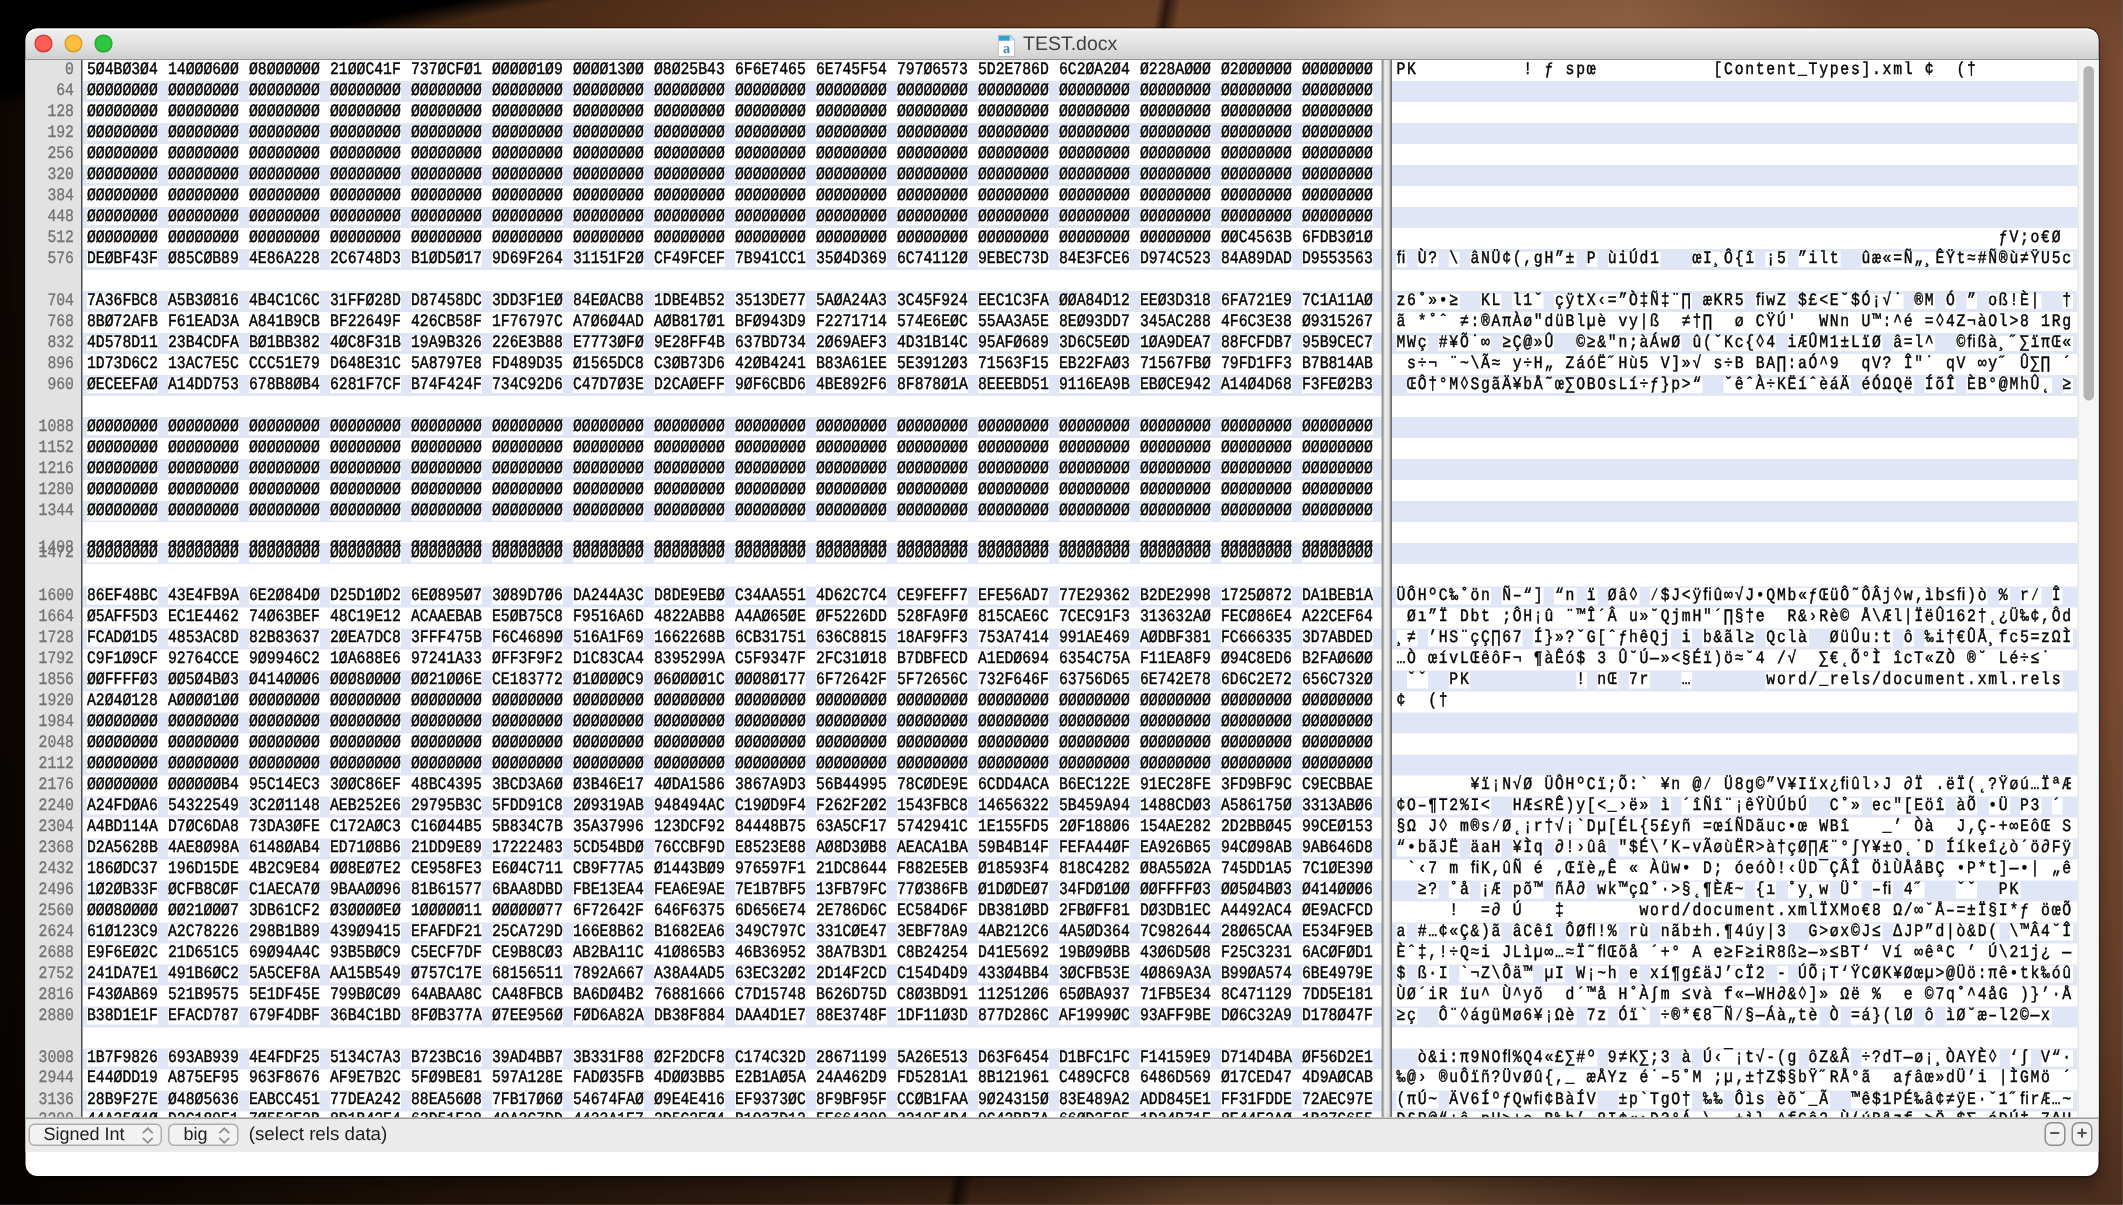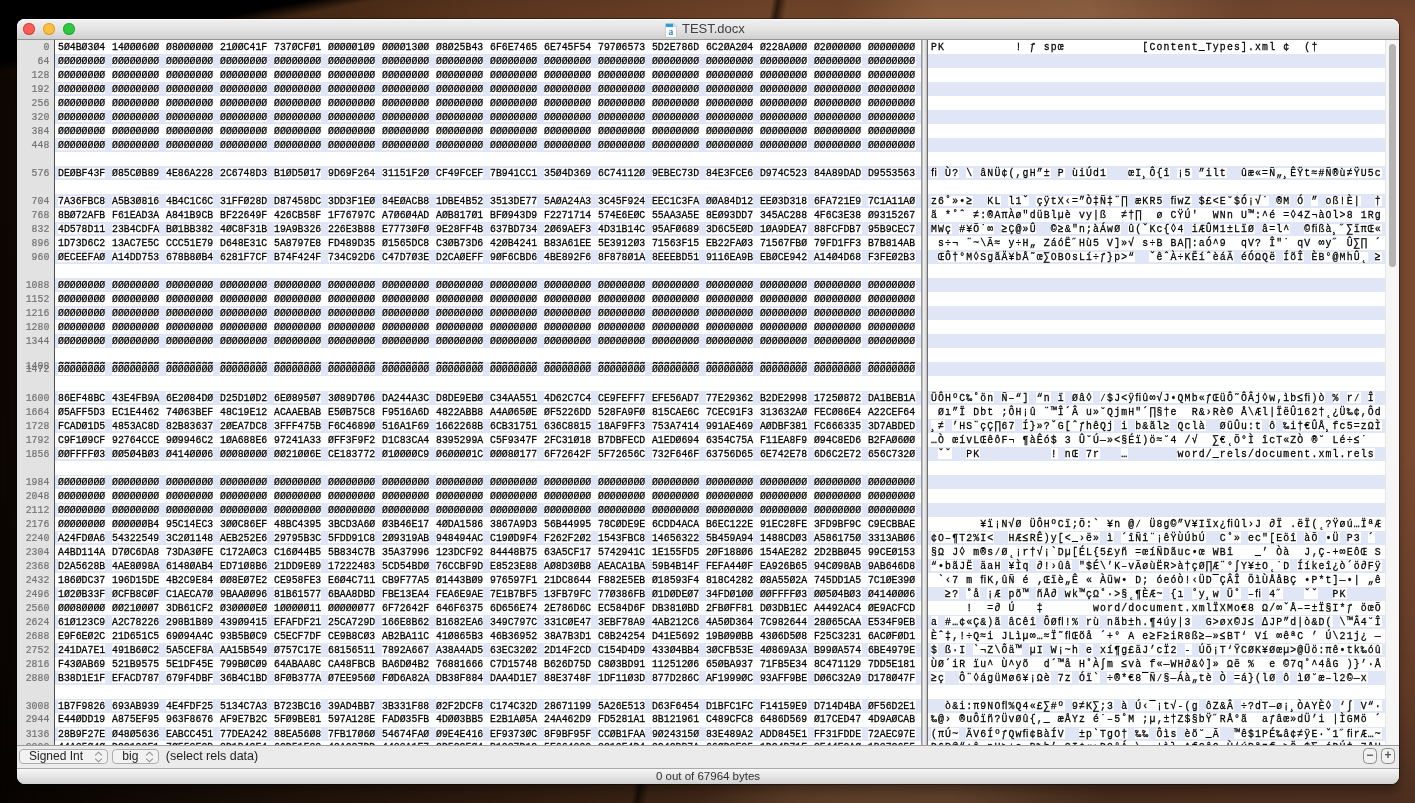--- a/index.html
+++ b/index.html
@@ -110,38 +110,40 @@
         <div id="sbthumb"></div>
       </div>
 <div class="row" style="top:0.00px"><span class="off">0</span><span class="hx">5Ø4BØ3Ø4 14ØØØ6ØØ Ø8ØØØØØØ 21ØØC41F 737ØCFØ1 ØØØØØ1Ø9 ØØØØ13ØØ Ø8Ø25B43 6F6E7465 6E745F54 797Ø6573 5D2E786D 6C2ØA2Ø4 Ø228AØØØ Ø2ØØØØØØ ØØØØØØØØ</span><span class="as">PK          ! ƒ spœ           [Content_Types].xml ¢  (†</span></div>
 <div class="row" style="top:14.02px"><b class="hb"></b><span class="off">64</span><span class="hx">ØØØØØØØØ ØØØØØØØØ ØØØØØØØØ ØØØØØØØØ ØØØØØØØØ ØØØØØØØØ ØØØØØØØØ ØØØØØØØØ ØØØØØØØØ ØØØØØØØØ ØØØØØØØØ ØØØØØØØØ ØØØØØØØØ ØØØØØØØØ ØØØØØØØØ ØØØØØØØØ</span><span class="as"></span></div>
 <div class="row" style="top:28.04px"><span class="off">128</span><span class="hx">ØØØØØØØØ ØØØØØØØØ ØØØØØØØØ ØØØØØØØØ ØØØØØØØØ ØØØØØØØØ ØØØØØØØØ ØØØØØØØØ ØØØØØØØØ ØØØØØØØØ ØØØØØØØØ ØØØØØØØØ ØØØØØØØØ ØØØØØØØØ ØØØØØØØØ ØØØØØØØØ</span><span class="as"></span></div>
 <div class="row" style="top:42.06px"><b class="hb"></b><span class="off">192</span><span class="hx">ØØØØØØØØ ØØØØØØØØ ØØØØØØØØ ØØØØØØØØ ØØØØØØØØ ØØØØØØØØ ØØØØØØØØ ØØØØØØØØ ØØØØØØØØ ØØØØØØØØ ØØØØØØØØ ØØØØØØØØ ØØØØØØØØ ØØØØØØØØ ØØØØØØØØ ØØØØØØØØ</span><span class="as"></span></div>
 <div class="row" style="top:56.08px"><span class="off">256</span><span class="hx">ØØØØØØØØ ØØØØØØØØ ØØØØØØØØ ØØØØØØØØ ØØØØØØØØ ØØØØØØØØ ØØØØØØØØ ØØØØØØØØ ØØØØØØØØ ØØØØØØØØ ØØØØØØØØ ØØØØØØØØ ØØØØØØØØ ØØØØØØØØ ØØØØØØØØ ØØØØØØØØ</span><span class="as"></span></div>
 <div class="row" style="top:70.10px"><b class="hb"></b><span class="off">320</span><span class="hx">ØØØØØØØØ ØØØØØØØØ ØØØØØØØØ ØØØØØØØØ ØØØØØØØØ ØØØØØØØØ ØØØØØØØØ ØØØØØØØØ ØØØØØØØØ ØØØØØØØØ ØØØØØØØØ ØØØØØØØØ ØØØØØØØØ ØØØØØØØØ ØØØØØØØØ ØØØØØØØØ</span><span class="as"></span></div>
 <div class="row" style="top:84.12px"><span class="off">384</span><span class="hx">ØØØØØØØØ ØØØØØØØØ ØØØØØØØØ ØØØØØØØØ ØØØØØØØØ ØØØØØØØØ ØØØØØØØØ ØØØØØØØØ ØØØØØØØØ ØØØØØØØØ ØØØØØØØØ ØØØØØØØØ ØØØØØØØØ ØØØØØØØØ ØØØØØØØØ ØØØØØØØØ</span><span class="as"></span></div>
 <div class="row" style="top:98.14px"><b class="hb"></b><span class="off">448</span><span class="hx">ØØØØØØØØ ØØØØØØØØ ØØØØØØØØ ØØØØØØØØ ØØØØØØØØ ØØØØØØØØ ØØØØØØØØ ØØØØØØØØ ØØØØØØØØ ØØØØØØØØ ØØØØØØØØ ØØØØØØØØ ØØØØØØØØ ØØØØØØØØ ØØØØØØØØ ØØØØØØØØ</span><span class="as"></span></div>
+<div class="row" style="top:112.16px"><span class="off">512</span><span class="hx">ØØØØØØØØ ØØØØØØØØ ØØØØØØØØ ØØØØØØØØ ØØØØØØØØ ØØØØØØØØ ØØØØØØØØ ØØØØØØØØ ØØØØØØØØ ØØØØØØØØ ØØØØØØØØ ØØØØØØØØ ØØØØØØØØ ØØØØØØØØ ØØC4563B 6FDB3Ø1Ø</span><span class="as">                                                         ƒV;o€Ø</span></div>
 <div class="row" style="top:126.18px"><b class="hb"></b><b class="ab" style="left:913.70px;width:7.05px"></b><b class="ab" style="left:927.80px;width:14.10px"></b><b class="ab" style="left:948.95px;width:7.05px"></b><b class="ab" style="left:963.05px;width:70.50px"></b><b class="ab" style="left:1040.60px;width:7.05px"></b><b class="ab" style="left:1054.70px;width:35.25px"></b><b class="ab" style="left:1111.10px;width:42.30px"></b><b class="ab" style="left:1160.45px;width:14.10px"></b><b class="ab" style="left:1181.60px;width:28.20px"></b><b class="ab" style="left:1223.90px;width:141.00px"></b><span class="off">576</span><span class="hx">DEØBF43F Ø85CØB89 4E86A228 2C6748D3 B1ØD5Ø17 9D69F264 31151F2Ø CF49FCEF 7B941CC1 35Ø4D369 6C74112Ø 9EBEC73D 84E3FCE6 D974C523 84A89DAD D9553563</span><span class="as">ﬁ Ù? \ âNÜ¢(,gH”± P ùiÚd1   œI¸Ô{î ¡5 ”ilt  ûæ«=Ñ„¸ÊŸt≈#Ñ®ù≠ŸU5c</span></div>
 <div class="row" style="top:154.22px"><b class="hb"></b><b class="ab" style="left:913.70px;width:42.30px"></b><b class="ab" style="left:970.10px;width:14.10px"></b><b class="ab" style="left:991.25px;width:21.15px"></b><b class="ab" style="left:1019.45px;width:91.65px"></b><b class="ab" style="left:1118.15px;width:28.20px"></b><b class="ab" style="left:1153.40px;width:21.15px"></b><b class="ab" style="left:1181.60px;width:70.50px"></b><b class="ab" style="left:1259.15px;width:14.10px"></b><b class="ab" style="left:1280.30px;width:7.05px"></b><b class="ab" style="left:1294.40px;width:7.05px"></b><b class="ab" style="left:1308.50px;width:35.25px"></b><b class="ab" style="left:1357.85px;width:7.05px"></b><span class="off">704</span><span class="hx">7A36FBC8 A5B3Ø816 4B4C1C6C 31FFØ28D D87458DC 3DD3F1EØ 84EØACB8 1DBE4B52 3513DE77 5AØA24A3 3C45F924 EEC1C3FA ØØA84D12 EEØ3D318 6FA721E9 7C1A11AØ</span><span class="as">z6˚»•≥  KL l1ˇ çÿtX‹=”Ò‡Ñ‡¨∏ æKR5 ﬁwZ $£&lt;E˘$Ó¡√˙ ®M Ó ” oß!È|  †</span></div>
 <div class="row" style="top:168.24px"><span class="off">768</span><span class="hx">8BØ72AFB F61EAD3A A841B9CB BF22649F 426CB58F 1F76797C A7Ø6Ø4AD AØB817Ø1 BFØ943D9 F2271714 574E6EØC 55AA3A5E 8EØ93DD7 345AC288 4F6C3E38 Ø9315267</span><span class="as">ã *˚ˆ ≠:®AπÀø"düBlµè vy|ß  ≠†∏  ø CŸÚ'  WNn U™:^é =◊4Z¬àOl&gt;8 1Rg</span></div>
 <div class="row" style="top:182.26px"><b class="hb"></b><b class="ab" style="left:913.70px;width:21.15px"></b><b class="ab" style="left:941.90px;width:35.25px"></b><b class="ab" style="left:984.20px;width:35.25px"></b><b class="ab" style="left:1033.55px;width:70.50px"></b><b class="ab" style="left:1111.10px;width:56.40px"></b><b class="ab" style="left:1174.55px;width:63.45px"></b><b class="ab" style="left:1245.05px;width:28.20px"></b><b class="ab" style="left:1287.35px;width:77.55px"></b><span class="off">832</span><span class="hx">4D578D11 23B4CDFA BØ1BB382 4ØC8F31B 19A9B326 226E3B88 E7773ØFØ 9E28FF4B 637BD734 2Ø69AEF3 4D31B14C 95AFØ689 3D6C5EØD 1ØA9DEA7 88FCFDB7 95B9CEC7</span><span class="as">MWç #¥Õ˙∞ ≥Ç@»Û  ©≥&amp;"n;àÁwØ û(ˇKc{◊4 iÆÛM1±LïØ â=l^  ©ﬁßà¸˝∑ïπŒ«</span></div>
 <div class="row" style="top:196.28px"><span class="off">896</span><span class="hx">1D73D6C2 13AC7E5C CCC51E79 D648E31C 5A8797E8 FD489D35 Ø1565DC8 C3ØB73D6 42ØB4241 B83A61EE 5E3912Ø3 71563F15 EB22FAØ3 71567FBØ 79FD1FF3 B7B814AB</span><span class="as"> s÷¬ ¨~\Ã≈ y÷H„ ZáóË˝Hù5 V]»√ s÷B BA∏:aÓ^9  qV? Î"˙ qV ∞y˝ Û∑∏ ´</span></div>
 <div class="row" style="top:210.30px"><b class="hb"></b><b class="ab" style="left:920.75px;width:197.40px"></b><b class="ab" style="left:1132.25px;width:84.60px"></b><b class="ab" style="left:1223.90px;width:35.25px"></b><b class="ab" style="left:1266.20px;width:21.15px"></b><b class="ab" style="left:1294.40px;width:56.40px"></b><b class="ab" style="left:1357.85px;width:7.05px"></b><span class="off">960</span><span class="hx">ØECEEFAØ A14DD753 678B8ØB4 6281F7CF B74F424F 734C92D6 C47D7Ø3E D2CAØEFF 9ØF6CBD6 4BE892F6 8F878Ø1A 8EEEBD51 9116EA9B EBØCE942 A14Ø4D68 F3FEØ2B3</span><span class="as"> ŒÔ†°M◊SgãÄ¥bÅ˜œ∑OBOsLí÷ƒ}p&gt;“  ˇêˆÀ÷KËíˆèáÄ éÓΩQë ÍõÎ ÈB°@MhÛ˛ ≥</span></div>
 <div class="row" style="top:238.34px"><b class="hb"></b><span class="off">1088</span><span class="hx">ØØØØØØØØ ØØØØØØØØ ØØØØØØØØ ØØØØØØØØ ØØØØØØØØ ØØØØØØØØ ØØØØØØØØ ØØØØØØØØ ØØØØØØØØ ØØØØØØØØ ØØØØØØØØ ØØØØØØØØ ØØØØØØØØ ØØØØØØØØ ØØØØØØØØ ØØØØØØØØ</span><span class="as"></span></div>
 <div class="row" style="top:252.36px"><span class="off">1152</span><span class="hx">ØØØØØØØØ ØØØØØØØØ ØØØØØØØØ ØØØØØØØØ ØØØØØØØØ ØØØØØØØØ ØØØØØØØØ ØØØØØØØØ ØØØØØØØØ ØØØØØØØØ ØØØØØØØØ ØØØØØØØØ ØØØØØØØØ ØØØØØØØØ ØØØØØØØØ ØØØØØØØØ</span><span class="as"></span></div>
 <div class="row" style="top:266.38px"><b class="hb"></b><span class="off">1216</span><span class="hx">ØØØØØØØØ ØØØØØØØØ ØØØØØØØØ ØØØØØØØØ ØØØØØØØØ ØØØØØØØØ ØØØØØØØØ ØØØØØØØØ ØØØØØØØØ ØØØØØØØØ ØØØØØØØØ ØØØØØØØØ ØØØØØØØØ ØØØØØØØØ ØØØØØØØØ ØØØØØØØØ</span><span class="as"></span></div>
 <div class="row" style="top:280.40px"><span class="off">1280</span><span class="hx">ØØØØØØØØ ØØØØØØØØ ØØØØØØØØ ØØØØØØØØ ØØØØØØØØ ØØØØØØØØ ØØØØØØØØ ØØØØØØØØ ØØØØØØØØ ØØØØØØØØ ØØØØØØØØ ØØØØØØØØ ØØØØØØØØ ØØØØØØØØ ØØØØØØØØ ØØØØØØØØ</span><span class="as"></span></div>
 <div class="row" style="top:294.42px"><b class="hb"></b><span class="off">1344</span><span class="hx">ØØØØØØØØ ØØØØØØØØ ØØØØØØØØ ØØØØØØØØ ØØØØØØØØ ØØØØØØØØ ØØØØØØØØ ØØØØØØØØ ØØØØØØØØ ØØØØØØØØ ØØØØØØØØ ØØØØØØØØ ØØØØØØØØ ØØØØØØØØ ØØØØØØØØ ØØØØØØØØ</span><span class="as"></span></div>
 <div class="row" style="top:319px"><span class="off">1408</span><span class="hx">ØØØØØØØØ ØØØØØØØØ ØØØØØØØØ ØØØØØØØØ ØØØØØØØØ ØØØØØØØØ ØØØØØØØØ ØØØØØØØØ ØØØØØØØØ ØØØØØØØØ ØØØØØØØØ ØØØØØØØØ ØØØØØØØØ ØØØØØØØØ ØØØØØØØØ ØØØØØØØØ</span><span class="as"></span></div>
 <div class="row" style="top:322.46px"><b class="hb"></b><span class="off">1472</span><span class="hx">ØØØØØØØØ ØØØØØØØØ ØØØØØØØØ ØØØØØØØØ ØØØØØØØØ ØØØØØØØØ ØØØØØØØØ ØØØØØØØØ ØØØØØØØØ ØØØØØØØØ ØØØØØØØØ ØØØØØØØØ ØØØØØØØØ ØØØØØØØØ ØØØØØØØØ ØØØØØØØØ</span><span class="as"></span></div>
 <div class="row" style="top:350.50px"><b class="hb"></b><b class="ab" style="left:913.70px;width:63.45px"></b><b class="ab" style="left:984.20px;width:28.20px"></b><b class="ab" style="left:1019.45px;width:14.10px"></b><b class="ab" style="left:1040.60px;width:7.05px"></b><b class="ab" style="left:1054.70px;width:21.15px"></b><b class="ab" style="left:1082.90px;width:225.60px"></b><b class="ab" style="left:1315.55px;width:7.05px"></b><b class="ab" style="left:1329.65px;width:14.10px"></b><b class="ab" style="left:1350.80px;width:7.05px"></b><span class="off">1600</span><span class="hx">86EF48BC 43E4FB9A 6E2Ø84DØ D25D1ØD2 6EØ895Ø7 3Ø89D7Ø6 DA244A3C D8DE9EBØ C34AA551 4D62C7C4 CE9FEFF7 EFE56AD7 77E29362 B2DE2998 1725Ø872 DA1BEB1A</span><span class="as">ÜÔHºC‰˚ön Ñ–“] “n ï Øâ◊ ⁄$J&lt;ÿﬁû∞√J•QMb«ƒŒüÔ˜ÔÂj◊w‚ìb≤ﬁ)ò % r⁄ Î</span></div>
 <div class="row" style="top:364.52px"><span class="off">1664</span><span class="hx">Ø5AFF5D3 EC1E4462 74Ø63BEF 48C19E12 ACAAEBAB E5ØB75C8 F9516A6D 4822ABB8 A4AØ65ØE ØF5226DD 528FA9FØ 815CAE6C 7CEC91F3 313632AØ FECØ86E4 A22CEF64</span><span class="as"> Øı”Ï Dbt ;ÔH¡û ¨™Î´Â u»˘QjmH"´∏§†e  R&amp;›Rè© Å\Æl|ÏëÛ162†˛¿Ü‰¢,Ôd</span></div>
 <div class="row" style="top:378.54px"><b class="hb"></b><b class="ab" style="left:913.70px;width:14.10px"></b><b class="ab" style="left:934.85px;width:63.45px"></b><b class="ab" style="left:1005.35px;width:91.65px"></b><b class="ab" style="left:1104.05px;width:7.05px"></b><b class="ab" style="left:1118.15px;width:35.25px"></b><b class="ab" style="left:1160.45px;width:28.20px"></b><b class="ab" style="left:1202.75px;width:42.30px"></b><b class="ab" style="left:1252.10px;width:7.05px"></b><b class="ab" style="left:1266.20px;width:98.70px"></b><span class="off">1728</span><span class="hx">FCADØ1D5 4853AC8D 82B83637 2ØEA7DC8 3FFF475B F6C4689Ø 516A1F69 1662268B 6CB31751 636C8815 18AF9FF3 753A7414 991AE469 AØDBF381 FC666335 3D7ABDED</span><span class="as">¸≠ ’HS¨çÇ∏67 Í}»?ˇG[ˆƒhêQj i b&amp;ãl≥ Qclà  ØüÛu:t ô ‰i†€ÛÅ¸fc5=zΩÌ</span></div>
 <div class="row" style="top:392.56px"><span class="off">1792</span><span class="hx">C9F1Ø9CF 92764CCE 9Ø9946C2 1ØA688E6 97241A33 ØFF3F9F2 D1C83CA4 8395299A C5F9347F 2FC31Ø18 B7DBFECD A1EDØ694 6354C75A F11EA8F9 Ø94C8ED6 B2FAØ6ØØ</span><span class="as">…Ò œívLŒêôF¬ ¶àÊó$ 3 Û˘Ú—»&lt;§Éï)ö≈˘4 /√  ∑€˛Õ°Ì îcT«ZÒ ®˘ Lé÷≤˙</span></div>
 <div class="row" style="top:406.58px"><b class="hb"></b><b class="ab" style="left:920.75px;width:14.10px"></b><b class="ab" style="left:948.95px;width:14.10px"></b><b class="ab" style="left:1033.55px;width:7.05px"></b><b class="ab" style="left:1047.65px;width:14.10px"></b><b class="ab" style="left:1068.80px;width:14.10px"></b><b class="ab" style="left:1104.05px;width:7.05px"></b><b class="ab" style="left:1160.45px;width:197.40px"></b><span class="off">1856</span><span class="hx">ØØFFFFØ3 ØØ5Ø4BØ3 Ø414ØØØ6 ØØØ8ØØØØ ØØ21ØØ6E CE183772 Ø1ØØØØC9 Ø6ØØØØ1C ØØØ8Ø177 6F72642F 5F72656C 732F646F 63756D65 6E742E78 6D6C2E72 656C732Ø</span><span class="as"> ˇˇ  PK          ! nŒ 7r   …       word/_rels/document.xml.rels</span></div>
+<div class="row" style="top:420.60px"><span class="off">1920</span><span class="hx">A2Ø4Ø128 AØØØØ1ØØ ØØØØØØØØ ØØØØØØØØ ØØØØØØØØ ØØØØØØØØ ØØØØØØØØ ØØØØØØØØ ØØØØØØØØ ØØØØØØØØ ØØØØØØØØ ØØØØØØØØ ØØØØØØØØ ØØØØØØØØ ØØØØØØØØ ØØØØØØØØ</span><span class="as">¢  (†</span></div>
 <div class="row" style="top:434.62px"><b class="hb"></b><span class="off">1984</span><span class="hx">ØØØØØØØØ ØØØØØØØØ ØØØØØØØØ ØØØØØØØØ ØØØØØØØØ ØØØØØØØØ ØØØØØØØØ ØØØØØØØØ ØØØØØØØØ ØØØØØØØØ ØØØØØØØØ ØØØØØØØØ ØØØØØØØØ ØØØØØØØØ ØØØØØØØØ ØØØØØØØØ</span><span class="as"></span></div>
 <div class="row" style="top:448.64px"><span class="off">2048</span><span class="hx">ØØØØØØØØ ØØØØØØØØ ØØØØØØØØ ØØØØØØØØ ØØØØØØØØ ØØØØØØØØ ØØØØØØØØ ØØØØØØØØ ØØØØØØØØ ØØØØØØØØ ØØØØØØØØ ØØØØØØØØ ØØØØØØØØ ØØØØØØØØ ØØØØØØØØ ØØØØØØØØ</span><span class="as"></span></div>
 <div class="row" style="top:462.66px"><b class="hb"></b><span class="off">2112</span><span class="hx">ØØØØØØØØ ØØØØØØØØ ØØØØØØØØ ØØØØØØØØ ØØØØØØØØ ØØØØØØØØ ØØØØØØØØ ØØØØØØØØ ØØØØØØØØ ØØØØØØØØ ØØØØØØØØ ØØØØØØØØ ØØØØØØØØ ØØØØØØØØ ØØØØØØØØ ØØØØØØØØ</span><span class="as"></span></div>
 <div class="row" style="top:476.68px"><span class="off">2176</span><span class="hx">ØØØØØØØØ ØØØØØØB4 95C14EC3 3ØØC86EF 48BC4395 3BCD3A6Ø Ø3B46E17 4ØDA1586 3867A9D3 56B44995 78CØDE9E 6CDD4ACA B6EC122E 91EC28FE 3FD9BF9C C9ECBBAE</span><span class="as">       ¥ï¡N√Ø ÜÔHºCï;Õ:` ¥n @⁄ Ü8g©”V¥Iïx¿ﬁûl›J ∂Ï .ëÏ(˛?Ÿøú…ÏªÆ</span></div>
 <div class="row" style="top:490.70px"><b class="hb"></b><b class="ab" style="left:913.70px;width:63.45px"></b><b class="ab" style="left:991.25px;width:91.65px"></b><b class="ab" style="left:1089.95px;width:7.05px"></b><b class="ab" style="left:1104.05px;width:84.60px"></b><b class="ab" style="left:1202.75px;width:21.15px"></b><b class="ab" style="left:1230.95px;width:49.35px"></b><b class="ab" style="left:1287.35px;width:14.10px"></b><b class="ab" style="left:1308.50px;width:14.10px"></b><b class="ab" style="left:1329.65px;width:14.10px"></b><b class="ab" style="left:1350.80px;width:7.05px"></b><span class="off">2240</span><span class="hx">A24FDØA6 54322549 3C2Ø1148 AEB252E6 29795B3C 5FDD91C8 2Ø9319AB 948494AC C19ØD9F4 F262F2Ø2 1543FBC8 14656322 5B459A94 1488CDØ3 A586175Ø 3313ABØ6</span><span class="as">¢O–¶T2%I&lt;  HÆ≤RÊ)y[&lt;_›ë» ì ´îÑî¨¡êŸÙÚbÚ  C˚» ec"[Eöî àÕ •Ü P3 ´</span></div>
 <div class="row" style="top:504.72px"><span class="off">2304</span><span class="hx">A4BD114A D7ØC6DA8 73DA3ØFE C172AØC3 C16Ø44B5 5B834C7B 35A37996 123DCF92 84448B75 63A5CF17 5742941C 1E155FD5 2ØF188Ø6 154AE282 2D2BBØ45 99CEØ153</span><span class="as">§Ω J◊ m®s⁄Ø˛¡r†√¡`Dµ[ÉL{5£yñ =œíÑDãuc•œ WBî   _’ Òà  J‚Ç-+∞EôŒ S</span></div>
 <div class="row" style="top:518.74px"><b class="hb"></b><b class="ab" style="left:913.70px;width:42.30px"></b><b class="ab" style="left:963.05px;width:21.15px"></b><b class="ab" style="left:991.25px;width:21.15px"></b><b class="ab" style="left:1019.45px;width:35.25px"></b><b class="ab" style="left:1061.75px;width:211.50px"></b><b class="ab" style="left:1280.30px;width:84.60px"></b><span class="off">2368</span><span class="hx">D2A5628B 4AE8Ø98A 6148ØAB4 ED71Ø8B6 21DD9E89 17222483 5CD54BDØ 76CCBF9D E8523E88 AØ8D3ØB8 AEACA1BA 59B4B14F FEFA44ØF EA926B65 94CØ98AB 9AB646D8</span><span class="as">“•bãJË äaH ¥Ìq ∂!›ûâ "$É\’K–vÃøùËR&gt;à†çØ∏Æ¨°∫Y¥±O˛˙D Ííkeî¿ò´ö∂Fÿ</span></div>
 <div class="row" style="top:532.76px"><span class="off">2432</span><span class="hx">186ØDC37 196D15DE 4B2C9E84 ØØ8EØ7E2 CE958FE3 E6Ø4C711 CB9F77A5 Ø1443BØ9 976597F1 21DC8644 F882E5EB Ø18593F4 818C4282 Ø8A55Ø2A 745DD1A5 7C1ØE39Ø</span><span class="as"> `‹7 m ﬁK,ûÑ é ‚Œïè„Ê « Àüw• D; óeóÒ!‹ÜD¯ÇÂÎ ÖìÙÅåBÇ •P*t]—•| „ê</span></div>
 <div class="row" style="top:546.78px"><b class="hb"></b><b class="ab" style="left:927.80px;width:14.10px"></b><b class="ab" style="left:948.95px;width:14.10px"></b><b class="ab" style="left:970.10px;width:14.10px"></b><b class="ab" style="left:991.25px;width:21.15px"></b><b class="ab" style="left:1019.45px;width:21.15px"></b><b class="ab" style="left:1047.65px;width:98.70px"></b><b class="ab" style="left:1153.40px;width:14.10px"></b><b class="ab" style="left:1174.55px;width:28.20px"></b><b class="ab" style="left:1209.80px;width:14.10px"></b><b class="ab" style="left:1230.95px;width:14.10px"></b><b class="ab" style="left:1252.10px;width:14.10px"></b><b class="ab" style="left:1287.35px;width:14.10px"></b><b class="ab" style="left:1315.55px;width:14.10px"></b><span class="off">2496</span><span class="hx">1Ø2ØB33F ØCFB8CØF C1AECA7Ø 9BAAØØ96 81B61577 6BAA8DBD FBE13EA4 FEA6E9AE 7E1B7BF5 13FB79FC 77Ø386FB Ø1DØDEØ7 34FDØ1ØØ ØØFFFFØ3 ØØ5Ø4BØ3 Ø414ØØØ6</span><span class="as">  ≥? ˚å ¡Æ põ™ ñÅ∂ wk™çΩ˚·&gt;§˛¶ÈÆ~ {ı ˚y¸w Ü˚ –ﬁ 4˝   ˇˇ  PK</span></div>
 <div class="row" style="top:560.80px"><span class="off">2560</span><span class="hx">ØØØ8ØØØØ ØØ21ØØØ7 3DB61CF2 Ø3ØØØØEØ 1ØØØØØ11 ØØØØØØ77 6F72642F 646F6375 6D656E74 2E786D6C EC584D6F DB381ØBD 2FBØFF81 DØ3DB1EC A4492AC4 ØE9ACFCD</span><span class="as">     !  =∂ Ú   ‡       word/document.xmlÏXMo€8 Ω/∞ˇÅ–=±Ï§I*ƒ öœÕ</span></div>
@@ -167,14 +169,13 @@
         <span class="pt">big</span>
       <svg class="chev" viewBox="0 0 9 12">
           <path d="M1.2 4.4 L4.5 1.2 L7.8 4.4" fill="none" stroke="#909090" stroke-width="1.15"></path>
           <path d="M1.2 7.6 L4.5 10.8 L7.8 7.6" fill="none" stroke="#909090" stroke-width="1.15"></path>
         </svg>
     </div>
     <span id="seltext">(select rels data)</span>
     <div class="zbtn" id="zminus">−</div>
     <div class="zbtn" id="zplus">+</div>
   </div>
-  <div id="sbar">0 out of 67964 bytes</div>
 </div>
 
 </body></html>

